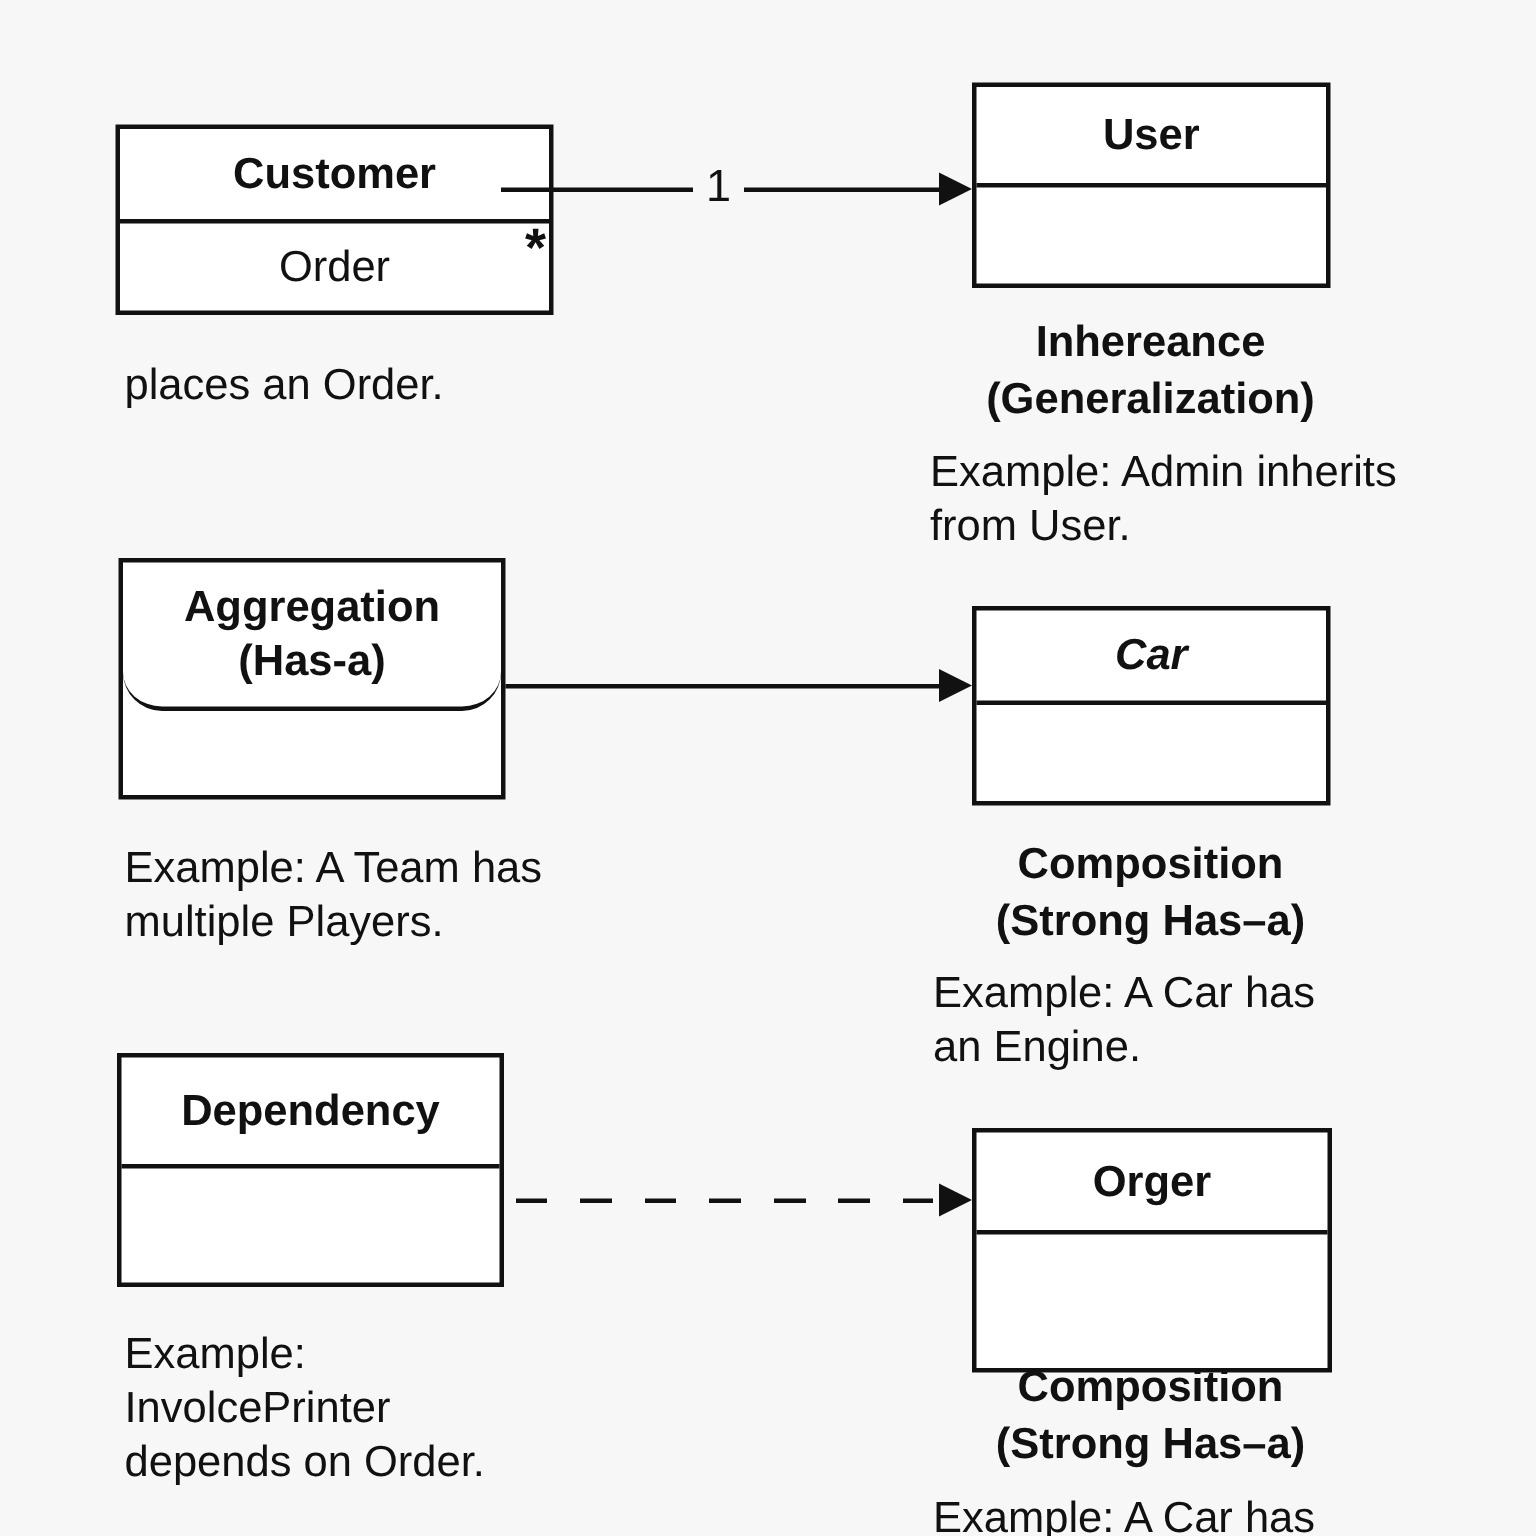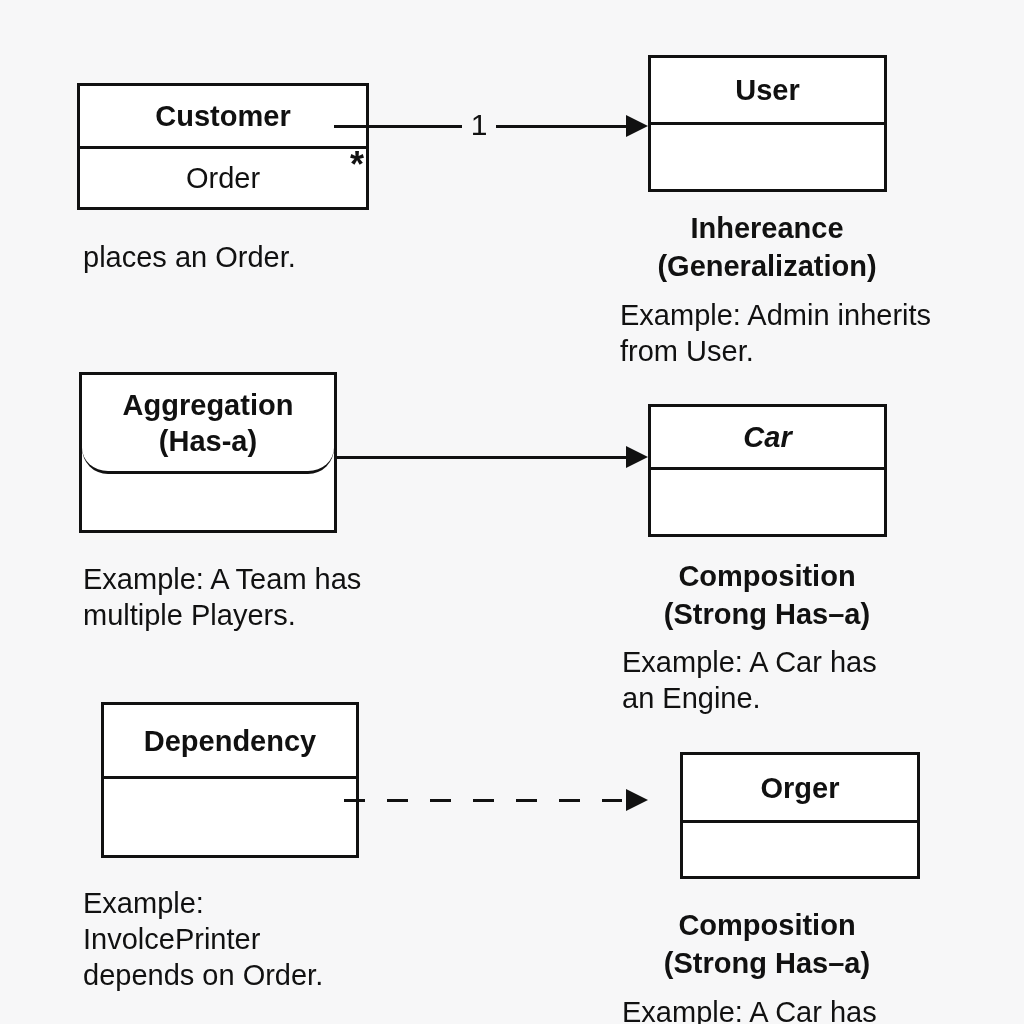--- a/index.html
+++ b/index.html
@@ -73,26 +73,26 @@
 
   <div class="caption bold" style="left:617px;top:557px;width:300px;">
     <div>Composition</div>
     <div>(Strong Has–a)</div>
   </div>
   <div class="caption" style="left:622px;top:644px;">
     <div>Example: A Car has</div>
     <div>an Engine.</div>
   </div>
 
-  <div class="uml-box" style="left:78px;top:702px;width:258px;height:156px;margin-left:23px;">
+  <div class="uml-box" style="left:78px;top:702px;width:258px;height:156px;">
     <div class="uml-title" style="height:74px;">Dependency</div>
     <div class="uml-compartment"></div>
   </div>
 
-  <div class="uml-box" style="left:680px;top:752px;width:240px;height:127px;">
+  <div class="uml-box" style="left:648px;top:752px;width:240px;height:163px;">
     <div class="uml-title" style="height:68px;">Orger</div>
     <div class="uml-compartment"></div>
   </div>
 
   <div class="dashed-line" style="left:344px;top:799px;width:278px;"></div>
   <div class="arrowhead" style="left:626px;top:789px;"></div>
 
   <div class="caption" style="left:83px;top:885px;">
     <div>Example:</div>
     <div>InvolcePrinter</div>

